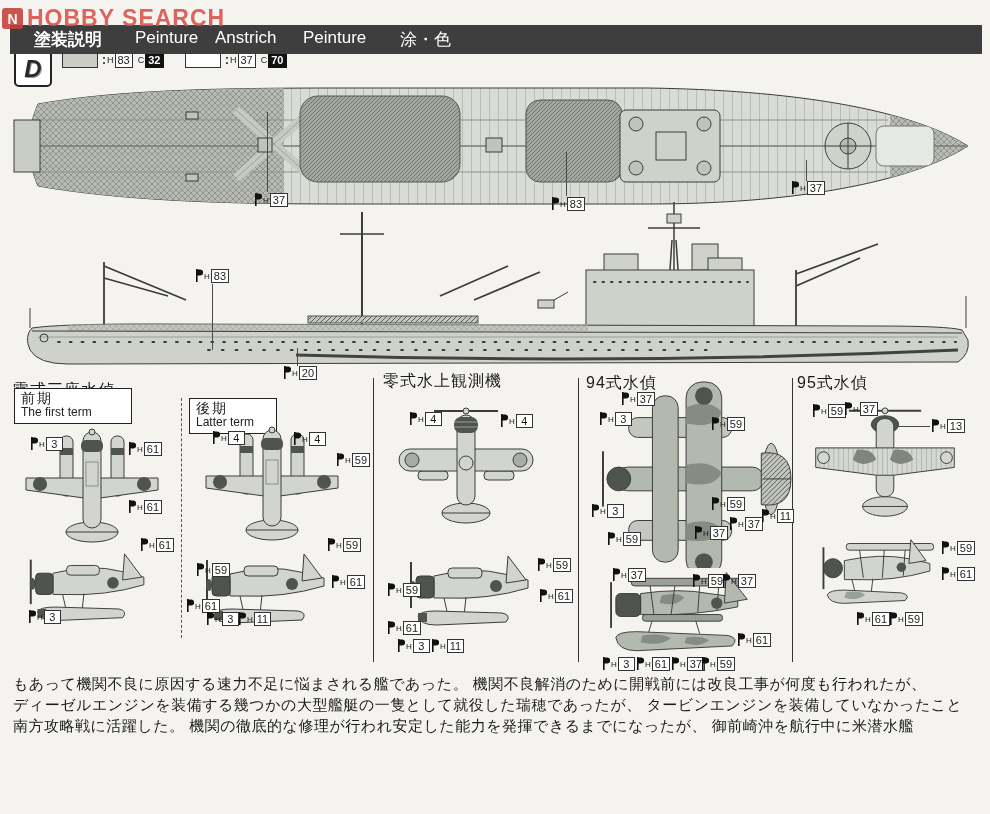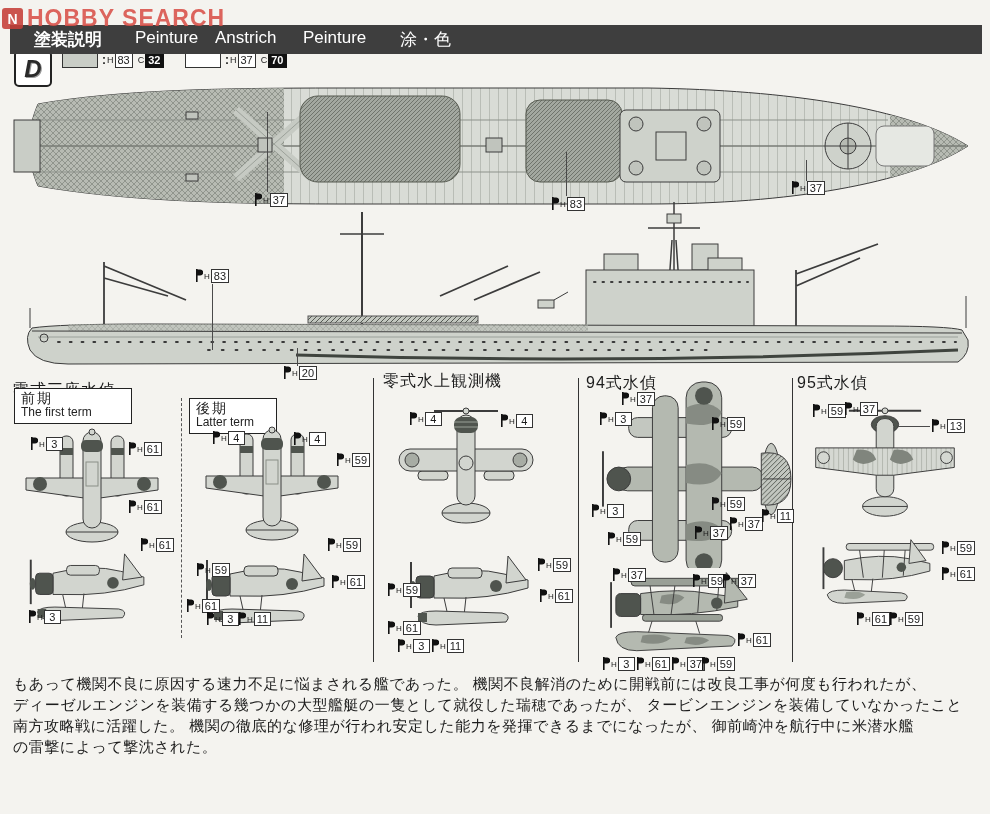--- a/index.html
+++ b/index.html
@@ -701,16 +701,15 @@
         <path d="M1 0 h1.6 v13 h-1.6 z M2.6 0.5 h2.6 a3 3 0 0 1 0 6 h-2.6 z" fill="#111"></path>
       </svg>
       <span class="sub">H</span>
       <span class="num">59</span>
     </div>
 
   <div class="desc">
     <div class="dline">もあって機関不良に原因する速力不足に悩まされる艦であった。 機関不良解消のために開戦前には改良工事が何度も行われたが、</div>
     <div class="dline">ディーゼルエンジンを装備する幾つかの大型艦艇の一隻として就役した瑞穂であったが、 タービンエンジンを装備していなかったこと</div>
     <div class="dline">南方攻略戦に活躍した。 機関の徹底的な修理が行われ安定した能力を発揮できるまでになったが、 御前崎沖を航行中に米潜水艦</div>
-    <div class="dline">の雷撃によって撃沈された。</div>
   </div>
 
 </div>
 
 </body></html>

